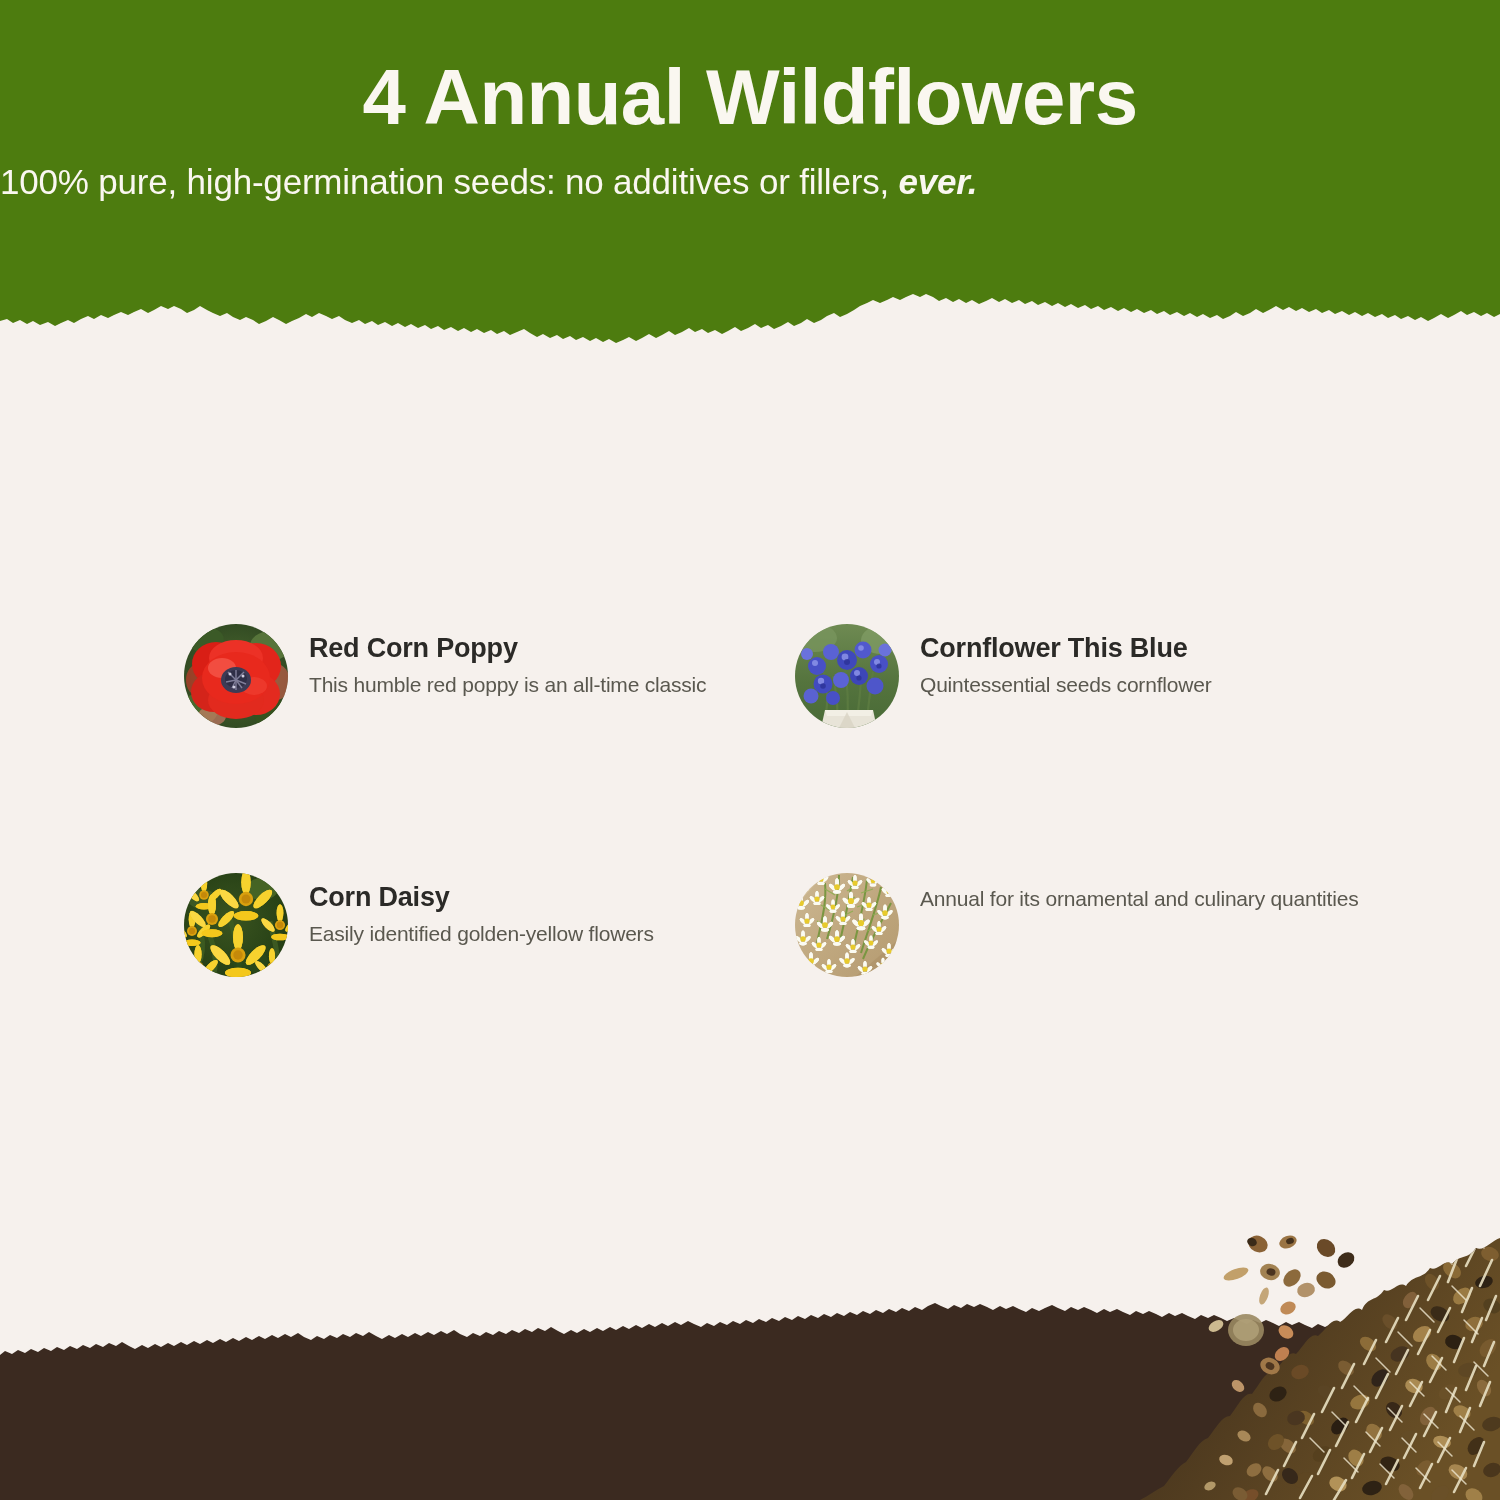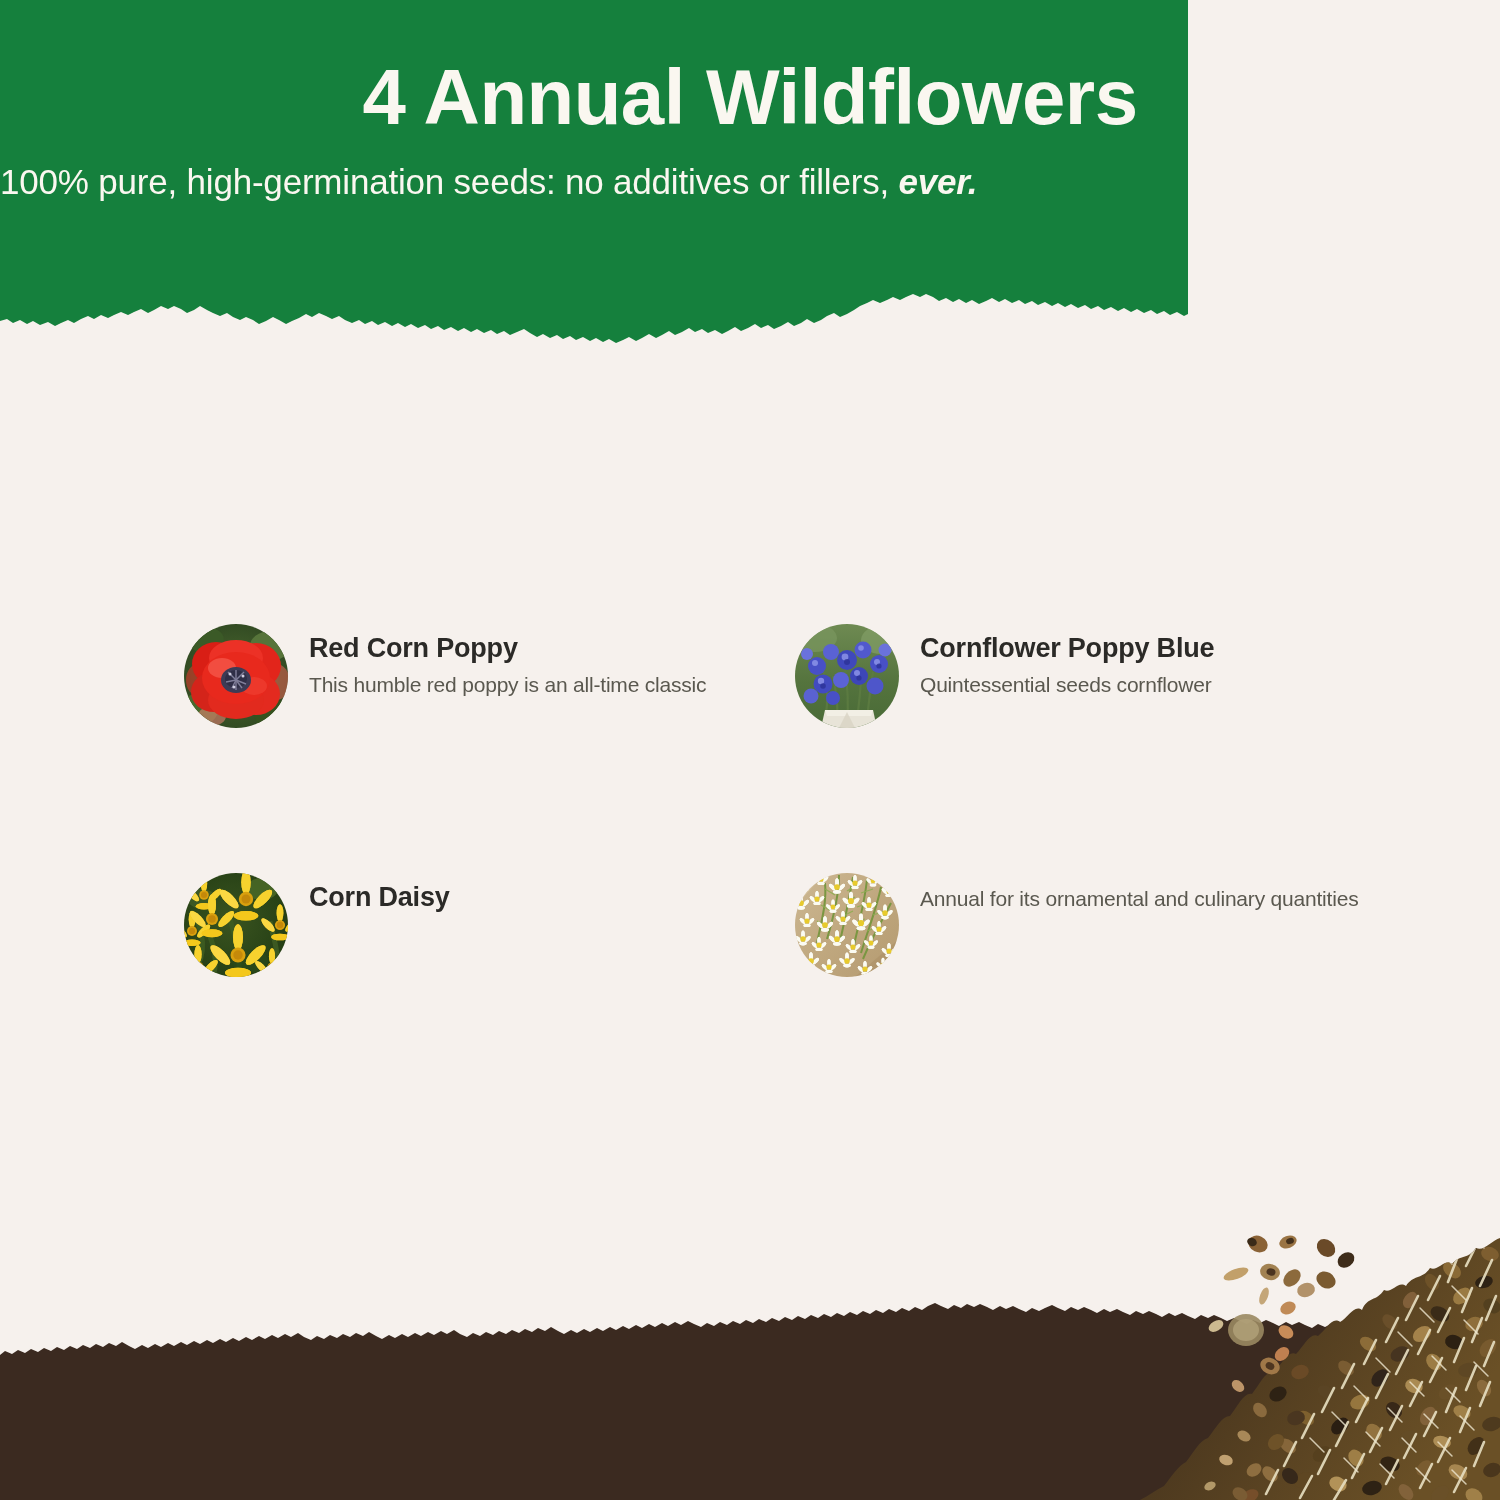--- a/index.html
+++ b/index.html
@@ -6,22 +6,22 @@
   html, body { width:1500px; height:1500px; }
   body {
     font-family: "Liberation Sans", sans-serif;
     background:#F6F1ED;
     overflow:hidden;
     position:relative;
   }
 
   
   #hero {
-    position:absolute; left:0; top:0; width:1188px; height:352px;
-    background:#15803d;
+    position:absolute; left:0; top:0; width:1500px; height:352px;
+    background:#4d7c0f;
     overflow:hidden;
   }
   #hero-torn {
     position:absolute; left:0; bottom:0; width:1500px; height:70px;
     display:block;
   }
   #title {
     position:absolute; left:0; top:55px; width:1500px;
     text-align:center;
     color:#FAF7F0;
@@ -221,21 +221,21 @@
             <circle cx="64" cy="54" r="2.6"></circle>
         </g>
 
         <path d="M26 104 L30 86 L78 86 L82 104 Z" fill="#E8E4D8"></path>
         <path d="M30 86 L78 86 L76 92 L32 92 Z" fill="#F2EFE5"></path>
         <path d="M44 104 L52 88 L60 104 Z" fill="#D8D3C4" opacity=".8"></path>
         <ellipse cx="93" cy="99" rx="12" ry="9" fill="#B59B7A" opacity=".75"></ellipse>
       </svg>
     </div>
     <div class="txt">
-      <div class="name">Cornflower Poppy Blue</div>
+      <div class="name">Cornflower This Blue</div>
       <div class="desc">Quintessential seeds cornflower</div>
     </div>
   </div>
 
   <div class="item r1 c0">
     <div class="thumb">
       <svg viewBox="0 0 104 104">
         <defs>
           <radialGradient id="dg" cx="45%" cy="45%" r="70%">
             <stop offset="0%" stop-color="#3A5420"></stop>
@@ -288,20 +288,21 @@
         <g transform="translate(54,82) scale(1.18)">
             <use href="#daisy"></use>
           </g>
         <g transform="translate(88,94) scale(0.72)">
             <use href="#daisy"></use>
           </g>
       </svg>
     </div>
     <div class="txt">
       <div class="name">Corn Daisy</div>
+      <div class="desc">Easily identified golden-yellow flowers</div>
     </div>
   </div>
 
   <div class="item r1 c1">
     <div class="thumb">
       <svg viewBox="0 0 104 104">
         <defs>
           <linearGradient id="chg" x1="0" y1="0" x2="1" y2="1">
             <stop offset="0%" stop-color="#CDB893"></stop>
               <stop offset="50%" stop-color="#C0A87F"></stop>

